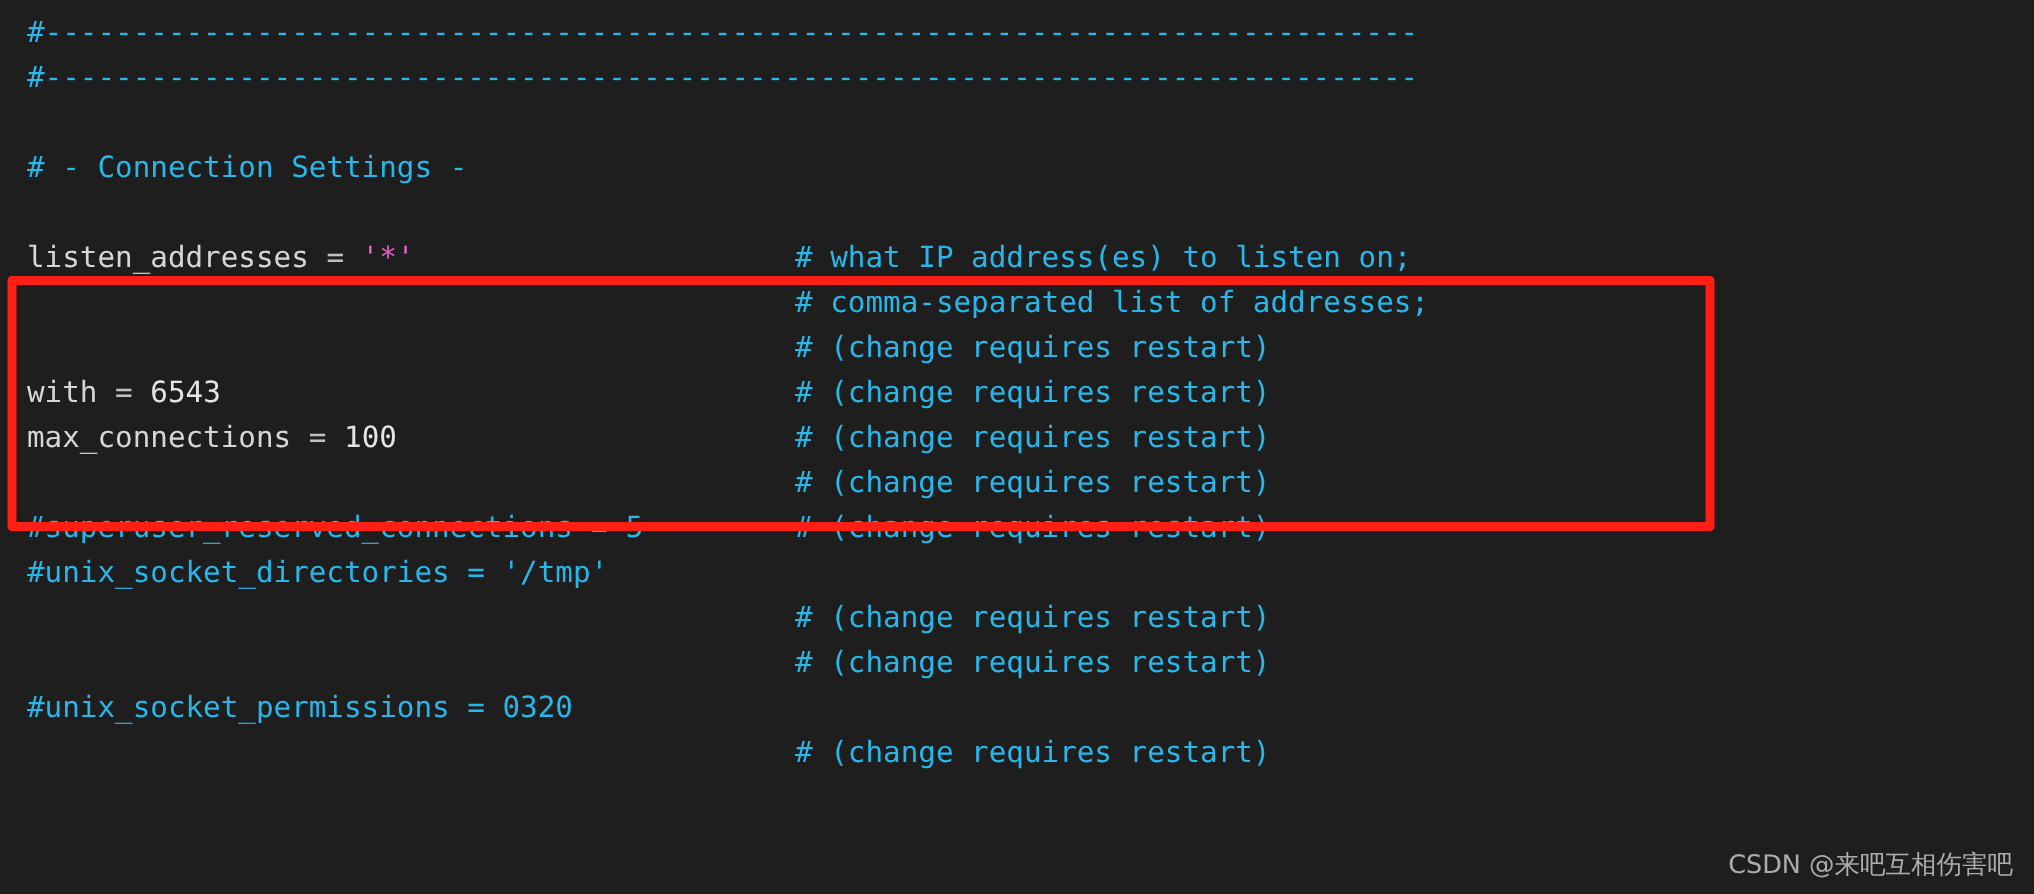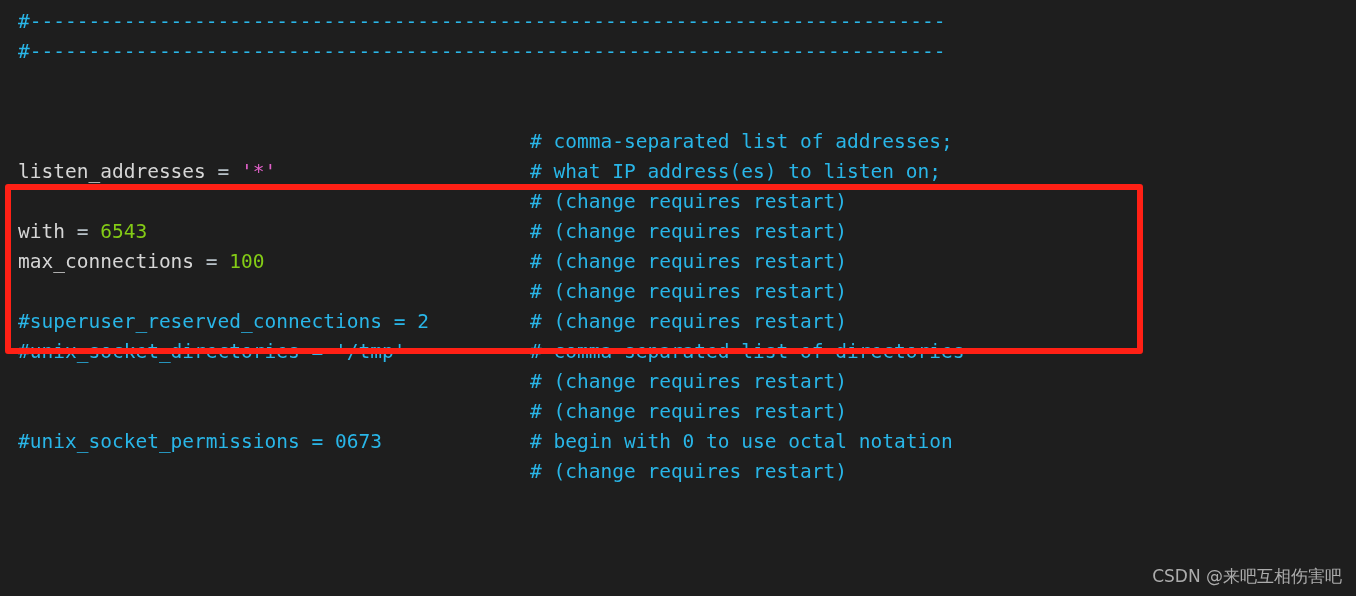--- a/index.html
+++ b/index.html
@@ -62,21 +62,21 @@
     left: 530px;
     top: 0;
     white-space: pre;
     color: #29b6e8;
   }
 
   .c-comment  { color: #29b6e8; }
   .c-key      { color: #d6d6d6; }
   .c-op       { color: #b8c2c8; }
   .c-string   { color: #e060c8; }
-  .c-number   { color: #84cc16; }
+  .c-number   { color: #e5e5e5; }
 
   
   #highlight-box {
     position: absolute;
     left: 5px;
     top: 184px;
     width: 1138px;
     height: 170px;
     border: 6px solid #ff2015;
     border-radius: 3px;
@@ -101,32 +101,33 @@
 </style>
 </head>
 <body>
 
 <div id="editor">
 
   <div class="code-area" id="code-area">
       <div class="line"><span class="lhs"><span class="seg c-comment">#------------------------------------------------------------------------------</span></span></div>
       <div class="line"><span class="lhs"><span class="seg c-comment">#------------------------------------------------------------------------------</span></span></div>
       <div class="line"></div>
+      <div class="line"><span class="lhs"><span class="seg c-comment"># - Connection Settings -</span></span></div>
       <div class="line"></div>
+      <div class="line"><span class="lhs"><span class="seg c-key">listen_addresses</span><span class="seg c-op"> = </span><span class="seg c-string">'*'</span></span><span class="rhs"><span class="seg c-comment"># what IP address(es) to listen on;</span></span></div>
       <div class="line"><span class="rhs"><span class="seg c-comment"># comma-separated list of addresses;</span></span></div>
-      <div class="line"><span class="lhs"><span class="seg c-key">listen_addresses</span><span class="seg c-op"> = </span><span class="seg c-string">'*'</span></span><span class="rhs"><span class="seg c-comment"># what IP address(es) to listen on;</span></span></div>
       <div class="line"><span class="rhs"><span class="seg c-comment"># (change requires restart)</span></span></div>
       <div class="line"><span class="lhs"><span class="seg c-key">with</span><span class="seg c-op"> = </span><span class="seg c-number">6543</span></span><span class="rhs"><span class="seg c-comment"># (change requires restart)</span></span></div>
       <div class="line"><span class="lhs"><span class="seg c-key">max_connections</span><span class="seg c-op"> = </span><span class="seg c-number">100</span></span><span class="rhs"><span class="seg c-comment"># (change requires restart)</span></span></div>
       <div class="line"><span class="rhs"><span class="seg c-comment"># (change requires restart)</span></span></div>
-      <div class="line"><span class="lhs"><span class="seg c-comment">#superuser_reserved_connections = 2</span></span><span class="rhs"><span class="seg c-comment"># (change requires restart)</span></span></div>
-      <div class="line"><span class="lhs"><span class="seg c-comment">#unix_socket_directories = '/tmp'</span></span><span class="rhs"><span class="seg c-comment"># comma-separated list of directories</span></span></div>
+      <div class="line"><span class="lhs"><span class="seg c-comment">#superuser_reserved_connections = 5</span></span><span class="rhs"><span class="seg c-comment"># (change requires restart)</span></span></div>
+      <div class="line"><span class="lhs"><span class="seg c-comment">#unix_socket_directories = '/tmp'</span></span></div>
       <div class="line"><span class="rhs"><span class="seg c-comment"># (change requires restart)</span></span></div>
       <div class="line"><span class="rhs"><span class="seg c-comment"># (change requires restart)</span></span></div>
-      <div class="line"><span class="lhs"><span class="seg c-comment">#unix_socket_permissions = 0673</span></span><span class="rhs"><span class="seg c-comment"># begin with 0 to use octal notation</span></span></div>
+      <div class="line"><span class="lhs"><span class="seg c-comment">#unix_socket_permissions = 0320</span></span></div>
       <div class="line"><span class="rhs"><span class="seg c-comment"># (change requires restart)</span></span></div>
     </div>
 
   <div id="highlight-box"></div>
 
   <div id="watermark">CSDN @来吧互相伤害吧</div>
 
 </div>
 
 </body></html>

